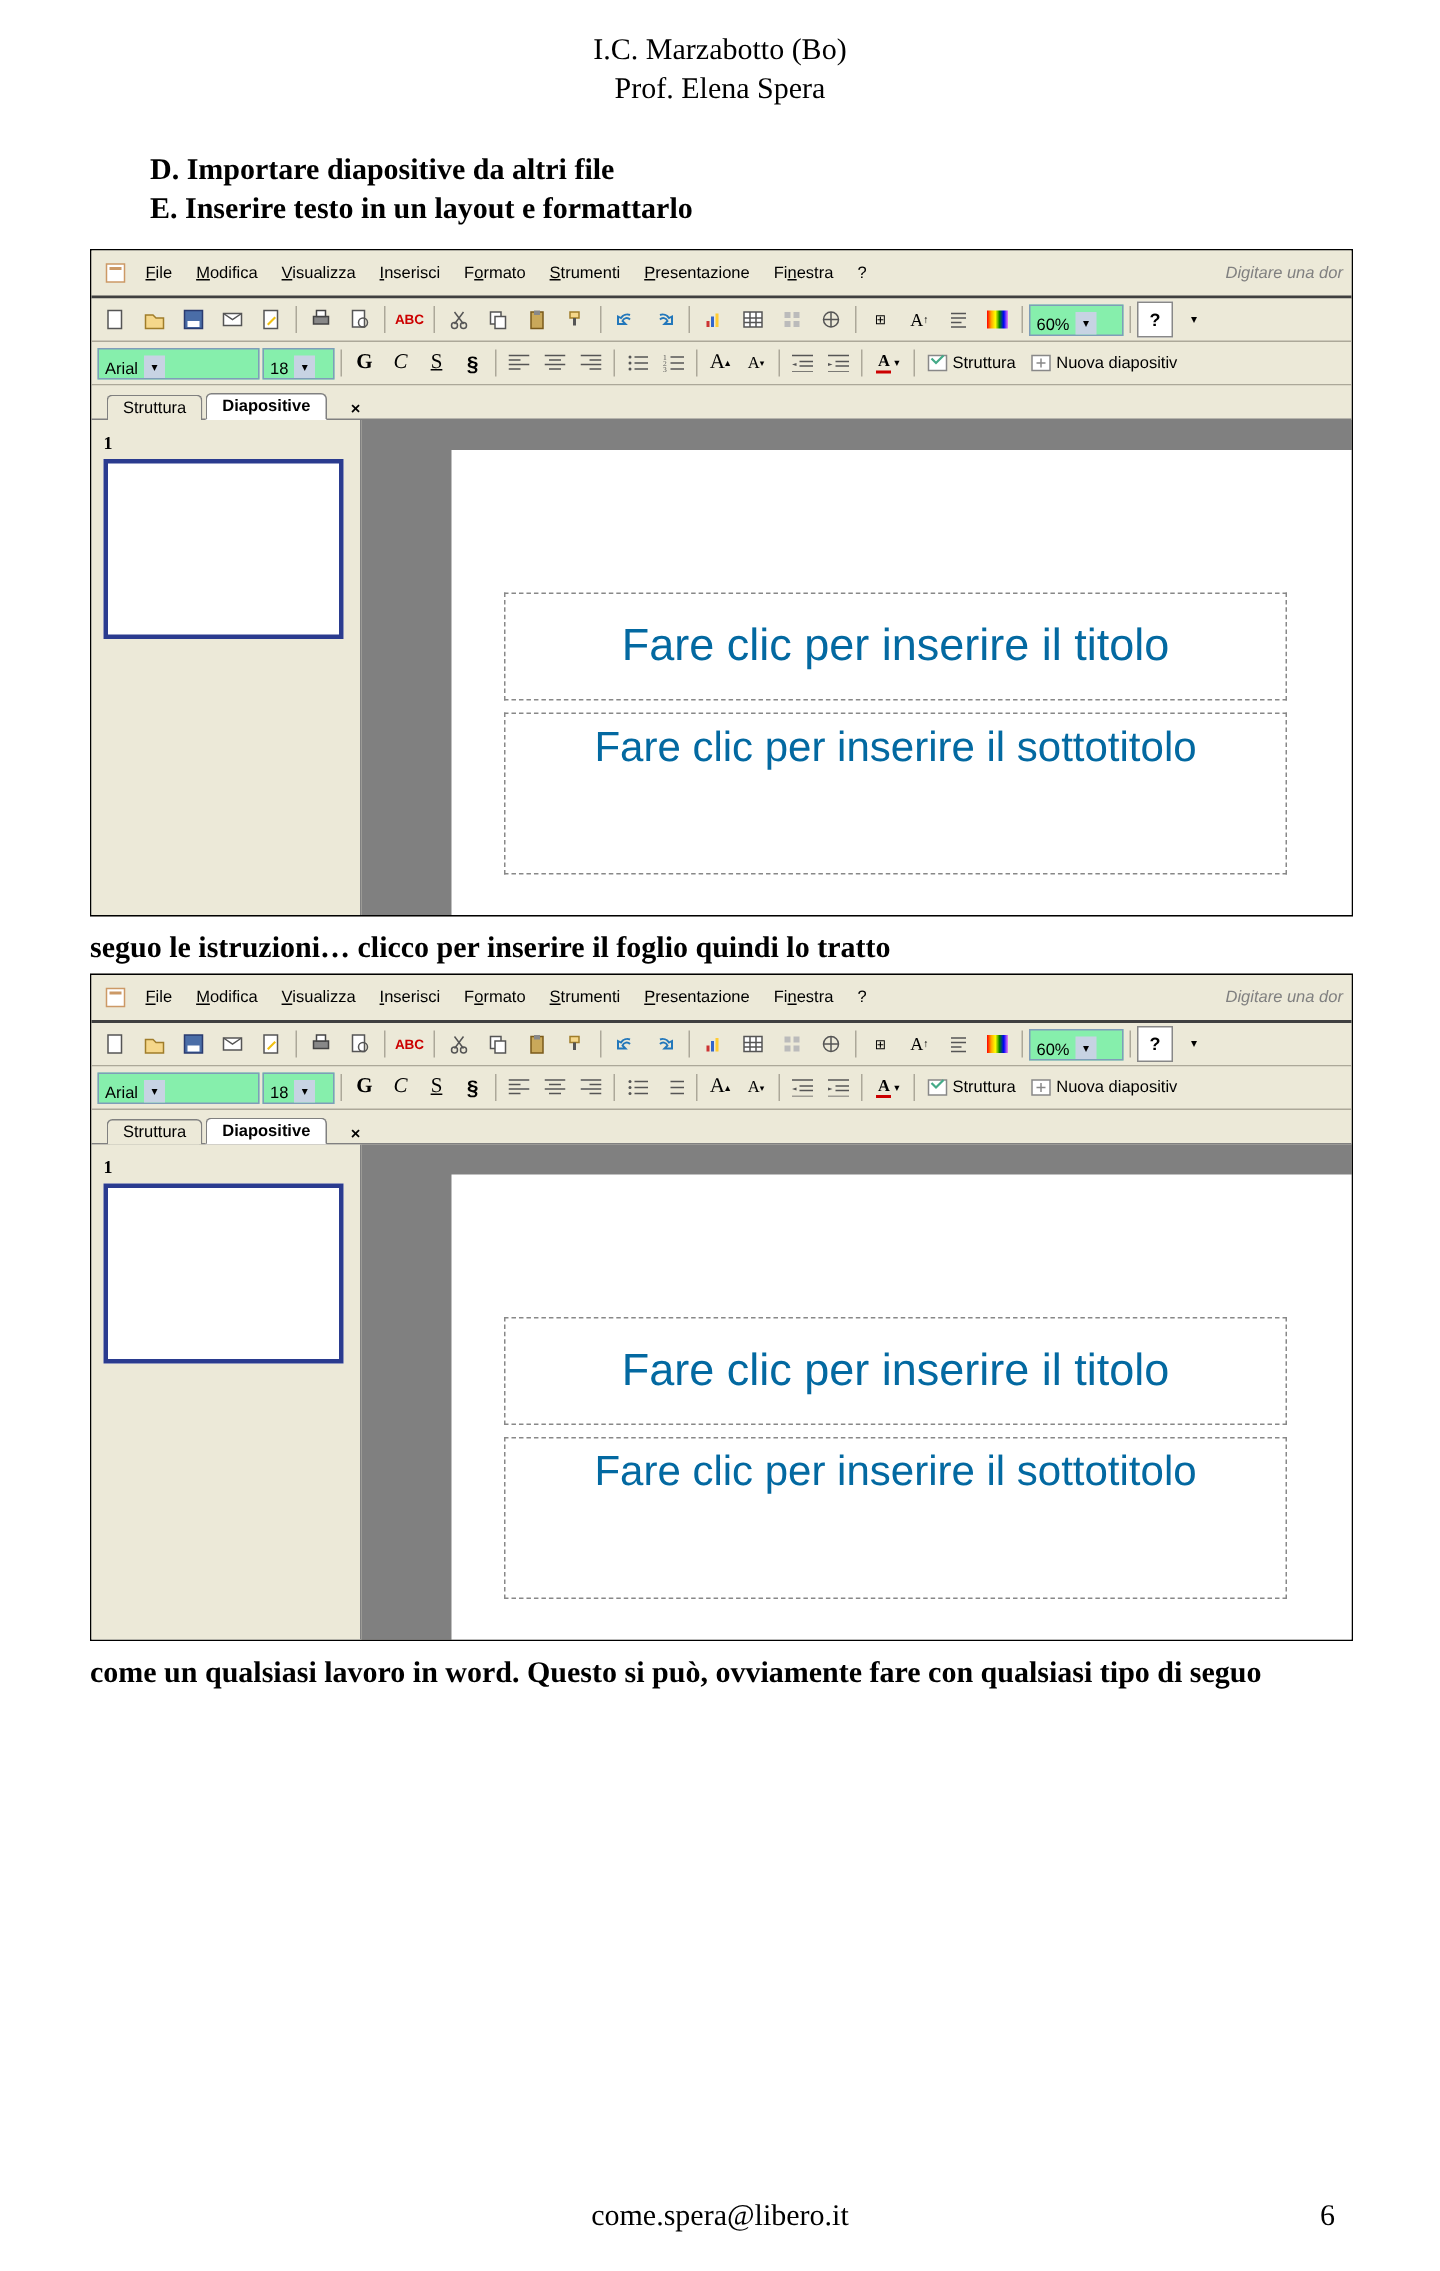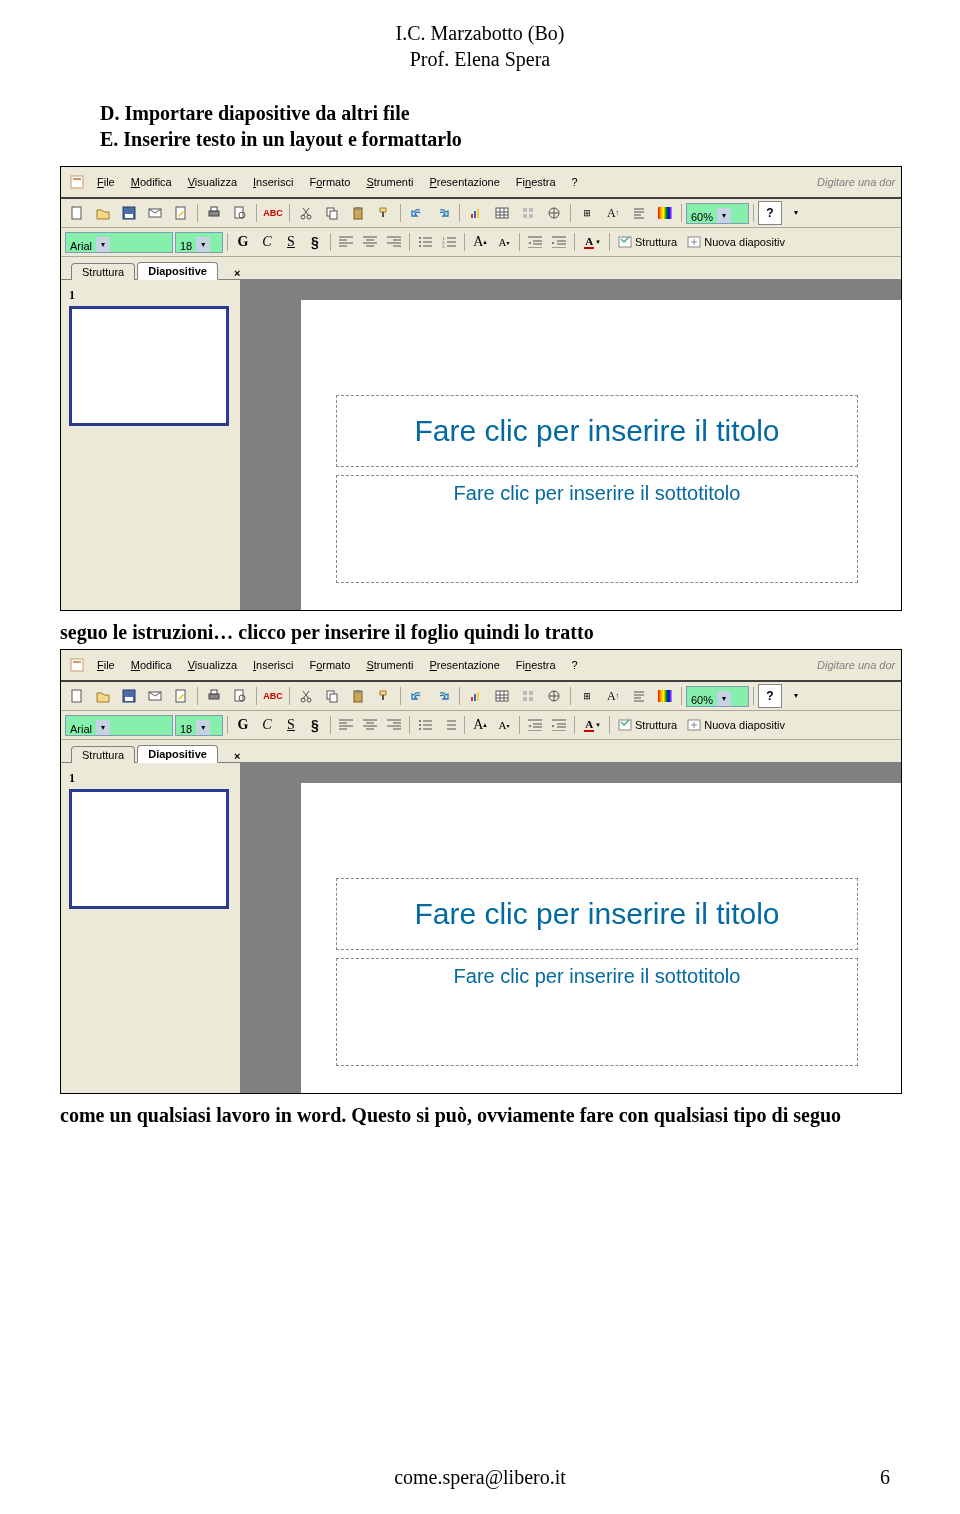--- a/index.html
+++ b/index.html
@@ -239,21 +239,21 @@
     color: #0369a1;
   }
   .ph-title {
     left: 35px; top: 95px;
     width: 520px; height: 70px;
     font-size: 30px;
   }
   .ph-sub {
     left: 35px; top: 175px;
     width: 520px; height: 100px;
-    font-size: 20px;
+    font-size: 28px;
     align-items:flex-start;
     padding-top:6px;
   }
 
 </style>
 </head>
 <body>
 
 <div class="page">
 

